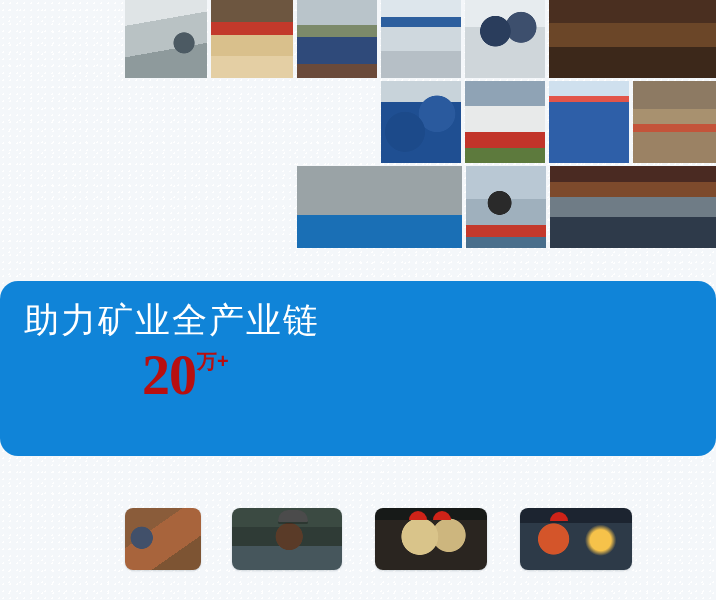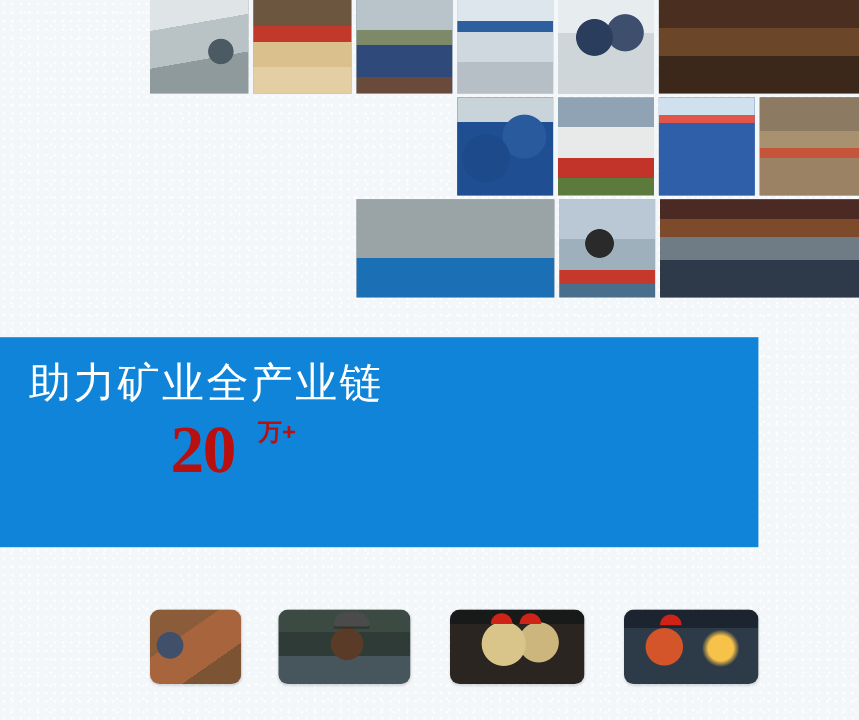--- a/index.html
+++ b/index.html
@@ -115,44 +115,44 @@
     background:
       linear-gradient(180deg, #4a2a22 0 20%, #7d4a2c 20% 38%, #6f7c86 38% 62%, #2e3a4a 62% 100%),
       #5d4436;
   }
 
   
   .banner {
     position: absolute;
     left: 0;
     top: 281px;
-    width: 632px;
+    width: 716px;
     height: 175px;
     background: #1084d8;
     overflow: hidden;
+    border-radius: 18px;
   }
   .banner-line1 {
     position: absolute;
     left: 24px;
     top: 19px;
     color: #ffffff;
     font-size: 35px;
     line-height: 40px;
     letter-spacing: 2px;
     white-space: nowrap;
     font-weight: 400;
   }
   .banner-line2 {
     position: absolute;
     left: 142px;
     top: 68px;
     white-space: nowrap;
     display: flex;
     align-items: baseline;
-    gap: 18px;
   }
   .big-num {
     color: #b80f0f;
     font-family: "Liberation Serif", serif;
     font-weight: 700;
     font-size: 56px;
     line-height: 52px;
     letter-spacing: -1px;
   }
   .num-sup {

